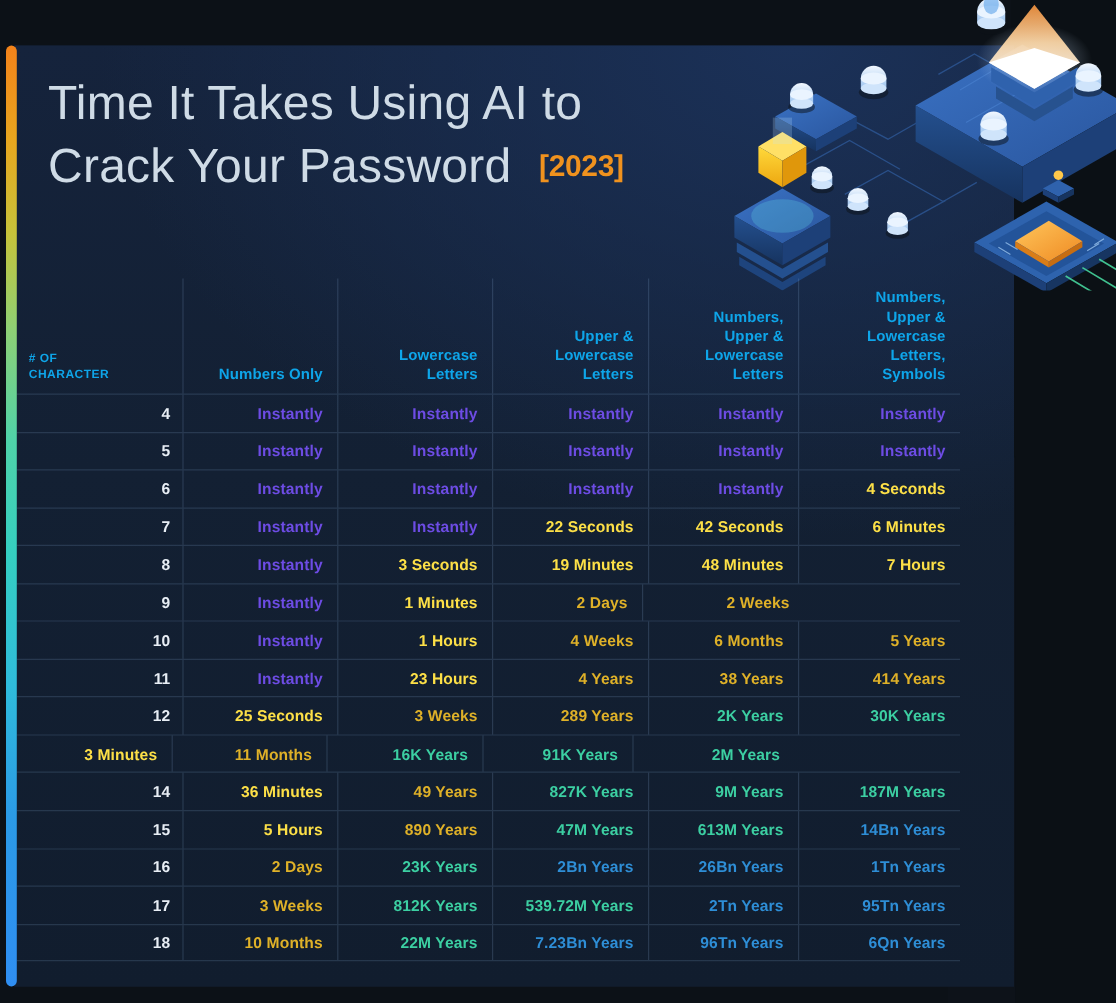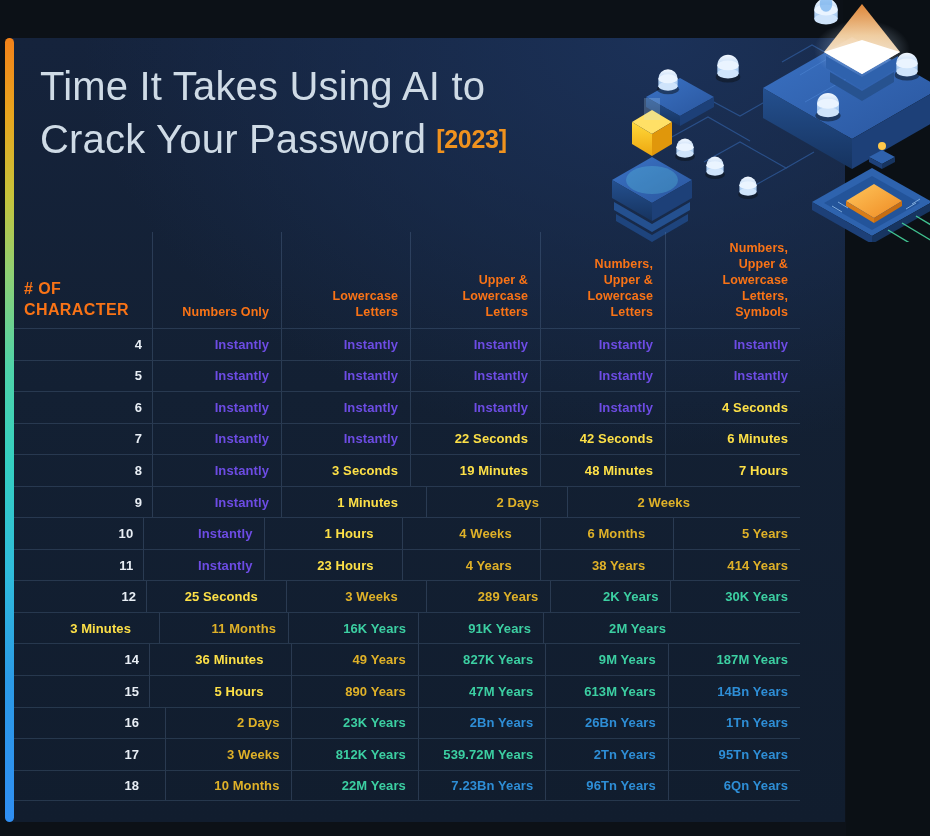--- a/index.html
+++ b/index.html
@@ -82,21 +82,21 @@
     line-height: 1.32;
     letter-spacing: .2px;
     z-index: 4;
   }
   .headline .year {
     color: #f0921e;
     font-size: 25px;
     font-weight: 700;
     letter-spacing: -.3px;
     vertical-align: 5px;
-    margin-left: 10px;
+    margin-left: 23px;
   }
 
   
   .illo {
     position: absolute;
     left: 600px; top: -8px;
     width: 340px; height: 250px;
     z-index: 3;
     pointer-events: none;
   }
@@ -111,33 +111,33 @@
   .trow {
     display: flex;
     align-items: stretch;
   }
   .thead .trow { height: 96px; }
   .thead .tcell {
     display: flex;
     align-items: flex-end;
     justify-content: flex-end;
     padding: 0 12px 8px 12px;
-    color: #f97316;
+    color: #0ea5e9;
     font-size: 12.5px;
     font-weight: 700;
     line-height: 1.28;
     text-align: right;
     white-space: pre-line;
   }
   .thead .tcell.first {
     align-items: flex-end;
     justify-content: flex-start;
     text-align: left;
     padding-left: 10px;
-    font-size: 16px;
+    font-size: 10px;
     letter-spacing: .4px;
   }
 
   .tbody .trow {
     height: 31.55px;
     border-top: 1px solid rgba(126,160,200,.20);
   }
   .tcell {
     display: flex;
     align-items: center;
@@ -154,21 +154,21 @@
   .c0 { width: 138px; color: #e8eef5; padding-right: 10px; }
   .c1 { width: 129px; }
   .c2 { width: 129px; }
   .c3 { width: 130px; }
   .c4 { width: 125px; }
   .c5 { width: 135px; }
 
   
   .v-instant { color: #6d4ce4; }
   .v-red     { color: #fde047; }
-  .v-gold    { color: #dfb128; margin-left: 16px; }
+  .v-gold    { color: #dfb128; }
   .v-teal    { color: #3ccfa2; padding-left: 13px; }
   .v-blue    { color: #2e8ed6; }
 
   .tbody .trow:last-child { border-bottom: 1px solid rgba(126,160,200,.20); }
 </style>
 </head>
 <body>
 
 <div id="root">
 

